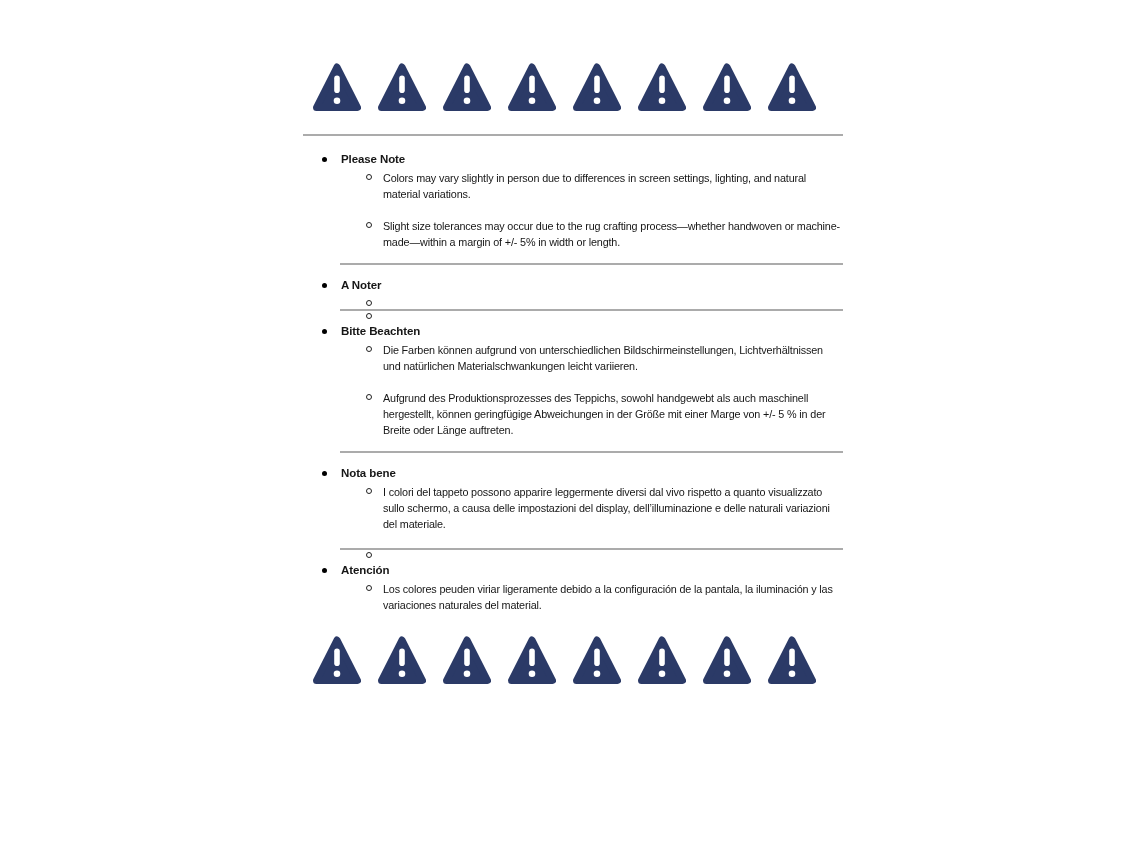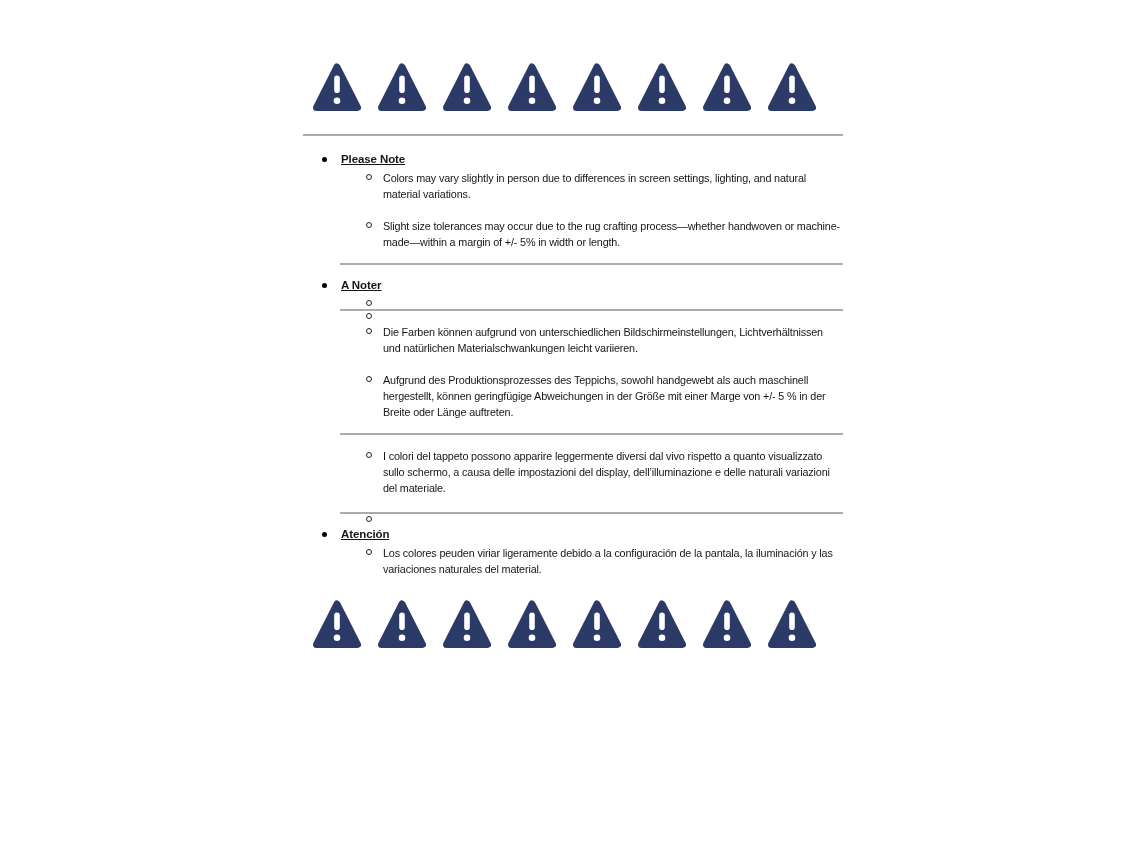--- a/index.html
+++ b/index.html
@@ -18,21 +18,21 @@
   .tri-mark { fill:#ffffff; }
 
   
   .divider { height:2px; background:var(--divider-color,#ababab); }
   .top-divider { margin:21px 0 16px 3px; width:540px; }
   .section-divider { margin:13px 0 13px 40px; width:503px; }
 
   
   .heading-row { position:relative; padding-left:41px; }
   .bullet-dot { position:absolute; left:22px; top:5px; width:5px; height:5px; background:#000; border-radius:50%; }
-  .heading { font-size:11.5px; font-weight:bold; line-height:15px; letter-spacing:-0.1px;text-decoration:underline; }
+  .heading { font-size:11.5px; font-weight:bold; line-height:15px; letter-spacing:-0.1px; }
   .item-row { position:relative; padding-left:83px; margin-top:3px; }
   .item-row + .item-row { margin-top:16px; }
   .bullet-circle { position:absolute; left:66px; top:4px; width:6px; height:6px; border:1.2px solid #222; border-radius:50%; }
   .item-text { font-size:10.8px; line-height:16px; letter-spacing:-0.15px; max-width:462px; }
 </style>
 </head>
 <body style="background: rgb(255, 255, 255);">
 
 <div class="content">
   <div id="top-triangles" class="tri-row top">
@@ -112,33 +112,41 @@
   <div class="item-row">
     <span class="bullet-circle"></span>
   </div>
 
   <div class="item-row">
     <span class="bullet-circle"></span>
   </div>
 </section>
 <div class="divider section-divider"></div>
   <section class="note-section">
+    <div class="heading-row">
+      <span class="bullet-dot"></span>
+      <h3 class="heading">Bitte Beachten</h3>
+    </div>
 
   <div class="item-row">
     <span class="bullet-circle"></span>
     <p class="item-text">Die Farben können aufgrund von unterschiedlichen Bildschirmeinstellungen, Lichtverhältnissen und natürlichen Materialschwankungen leicht variieren.</p>
   </div>
 
   <div class="item-row">
     <span class="bullet-circle"></span>
     <p class="item-text">Aufgrund des Produktionsprozesses des Teppichs, sowohl handgewebt als auch maschinell hergestellt, können geringfügige Abweichungen in der Größe mit einer Marge von +/- 5 % in der Breite oder Länge auftreten.</p>
   </div>
 </section>
 <div class="divider section-divider"></div>
   <section class="note-section">
+    <div class="heading-row">
+      <span class="bullet-dot"></span>
+      <h3 class="heading">Nota bene</h3>
+    </div>
 
   <div class="item-row">
     <span class="bullet-circle"></span>
     <p class="item-text">I colori del tappeto possono apparire leggermente diversi dal vivo rispetto a quanto visualizzato sullo schermo, a causa delle impostazioni del display, dell’illuminazione e delle naturali variazioni del materiale.</p>
   </div>
 
   <div class="item-row">
     <span class="bullet-circle"></span>
   </div>
 </section>

